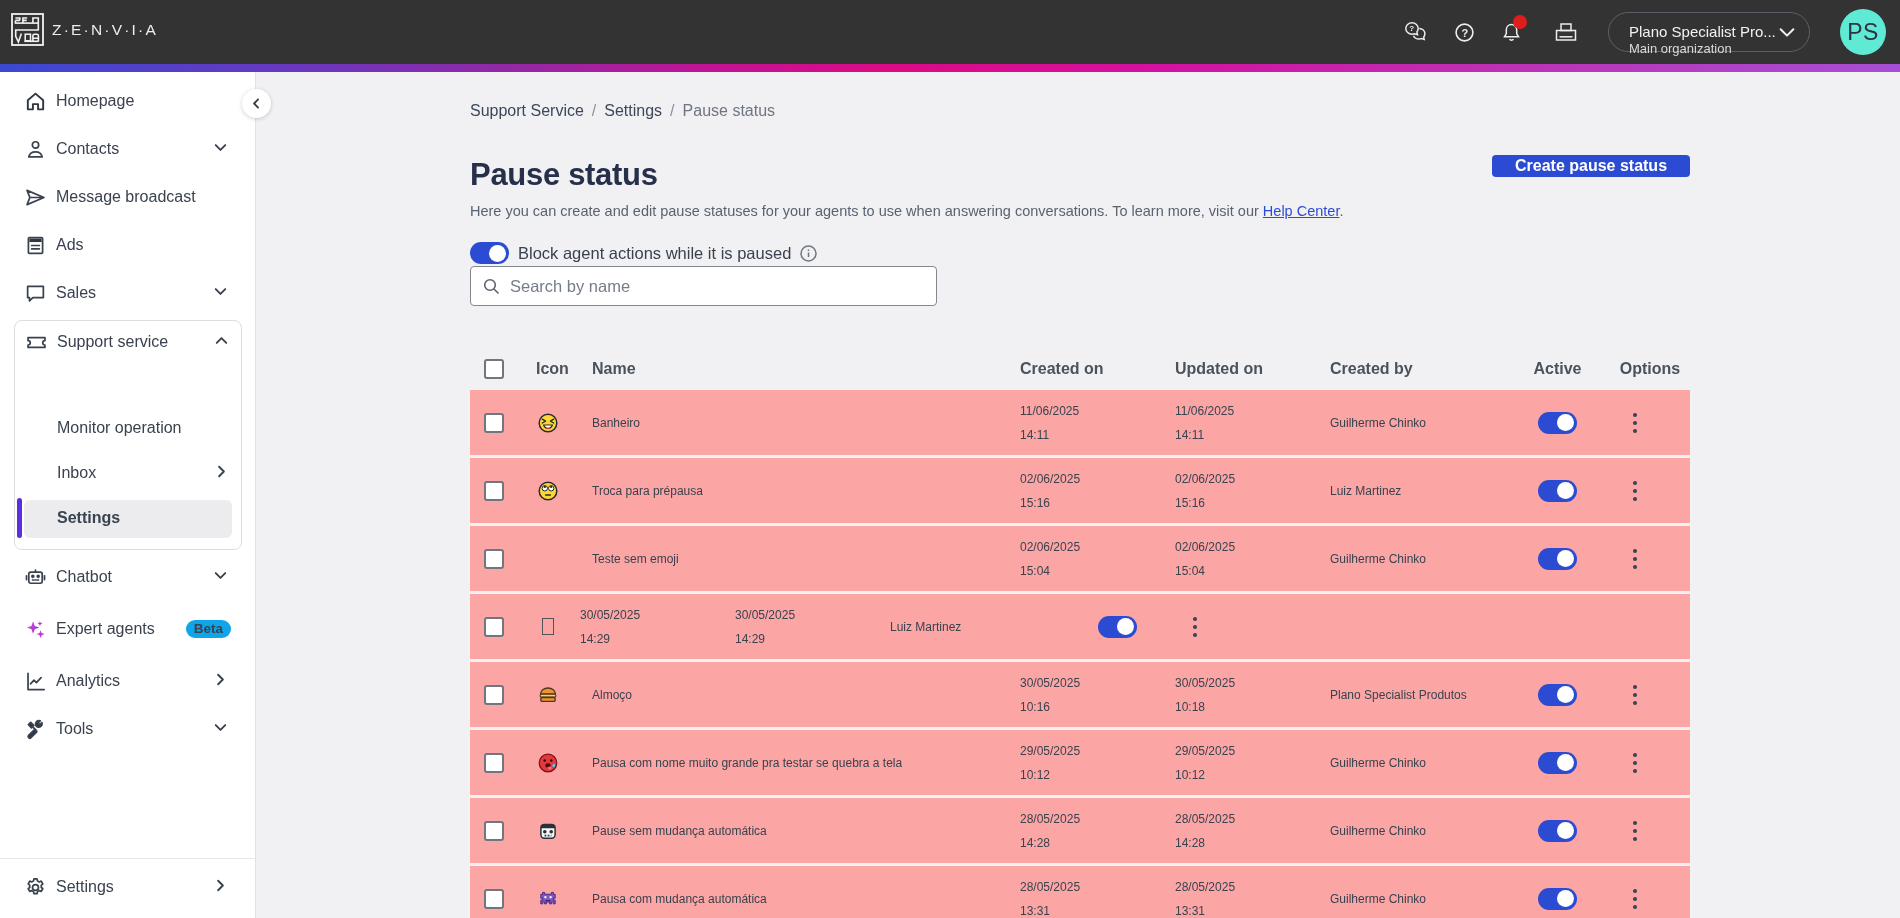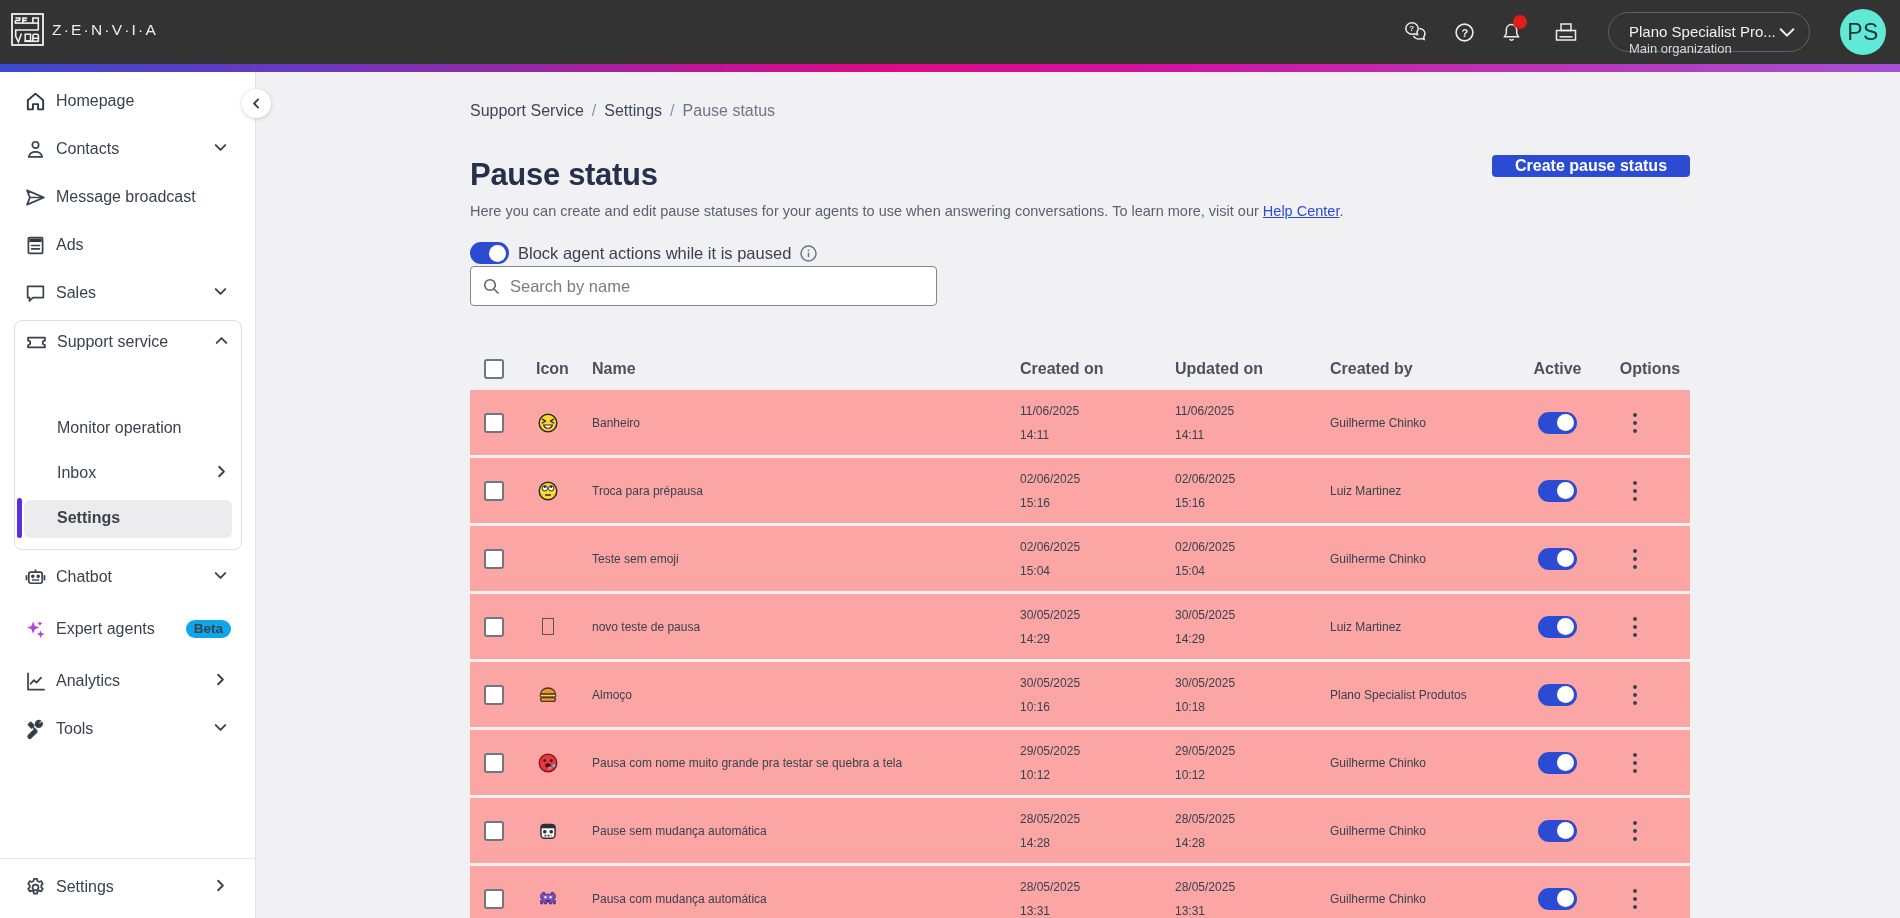--- a/index.html
+++ b/index.html
@@ -340,21 +340,20 @@
             </div>
           </div>
 </div>
 <div class="trow">
   <div class="c-cb">
             <div class="cb"></div>
           </div>
   <div class="c-ic">
             <div class="tofu"></div>
           </div>
-  <div class="c-nm">novo teste de pausa</div>
   <div class="c-cr">30/05/2025<br>14:29</div>
   <div class="c-up">30/05/2025<br>14:29</div>
   <div class="c-by">Luiz Martinez</div>
   <div class="c-ac">
             <div class="tgl"></div>
           </div>
   <div class="c-op">
             <div class="kebab">
               <i></i>
               <i></i>

